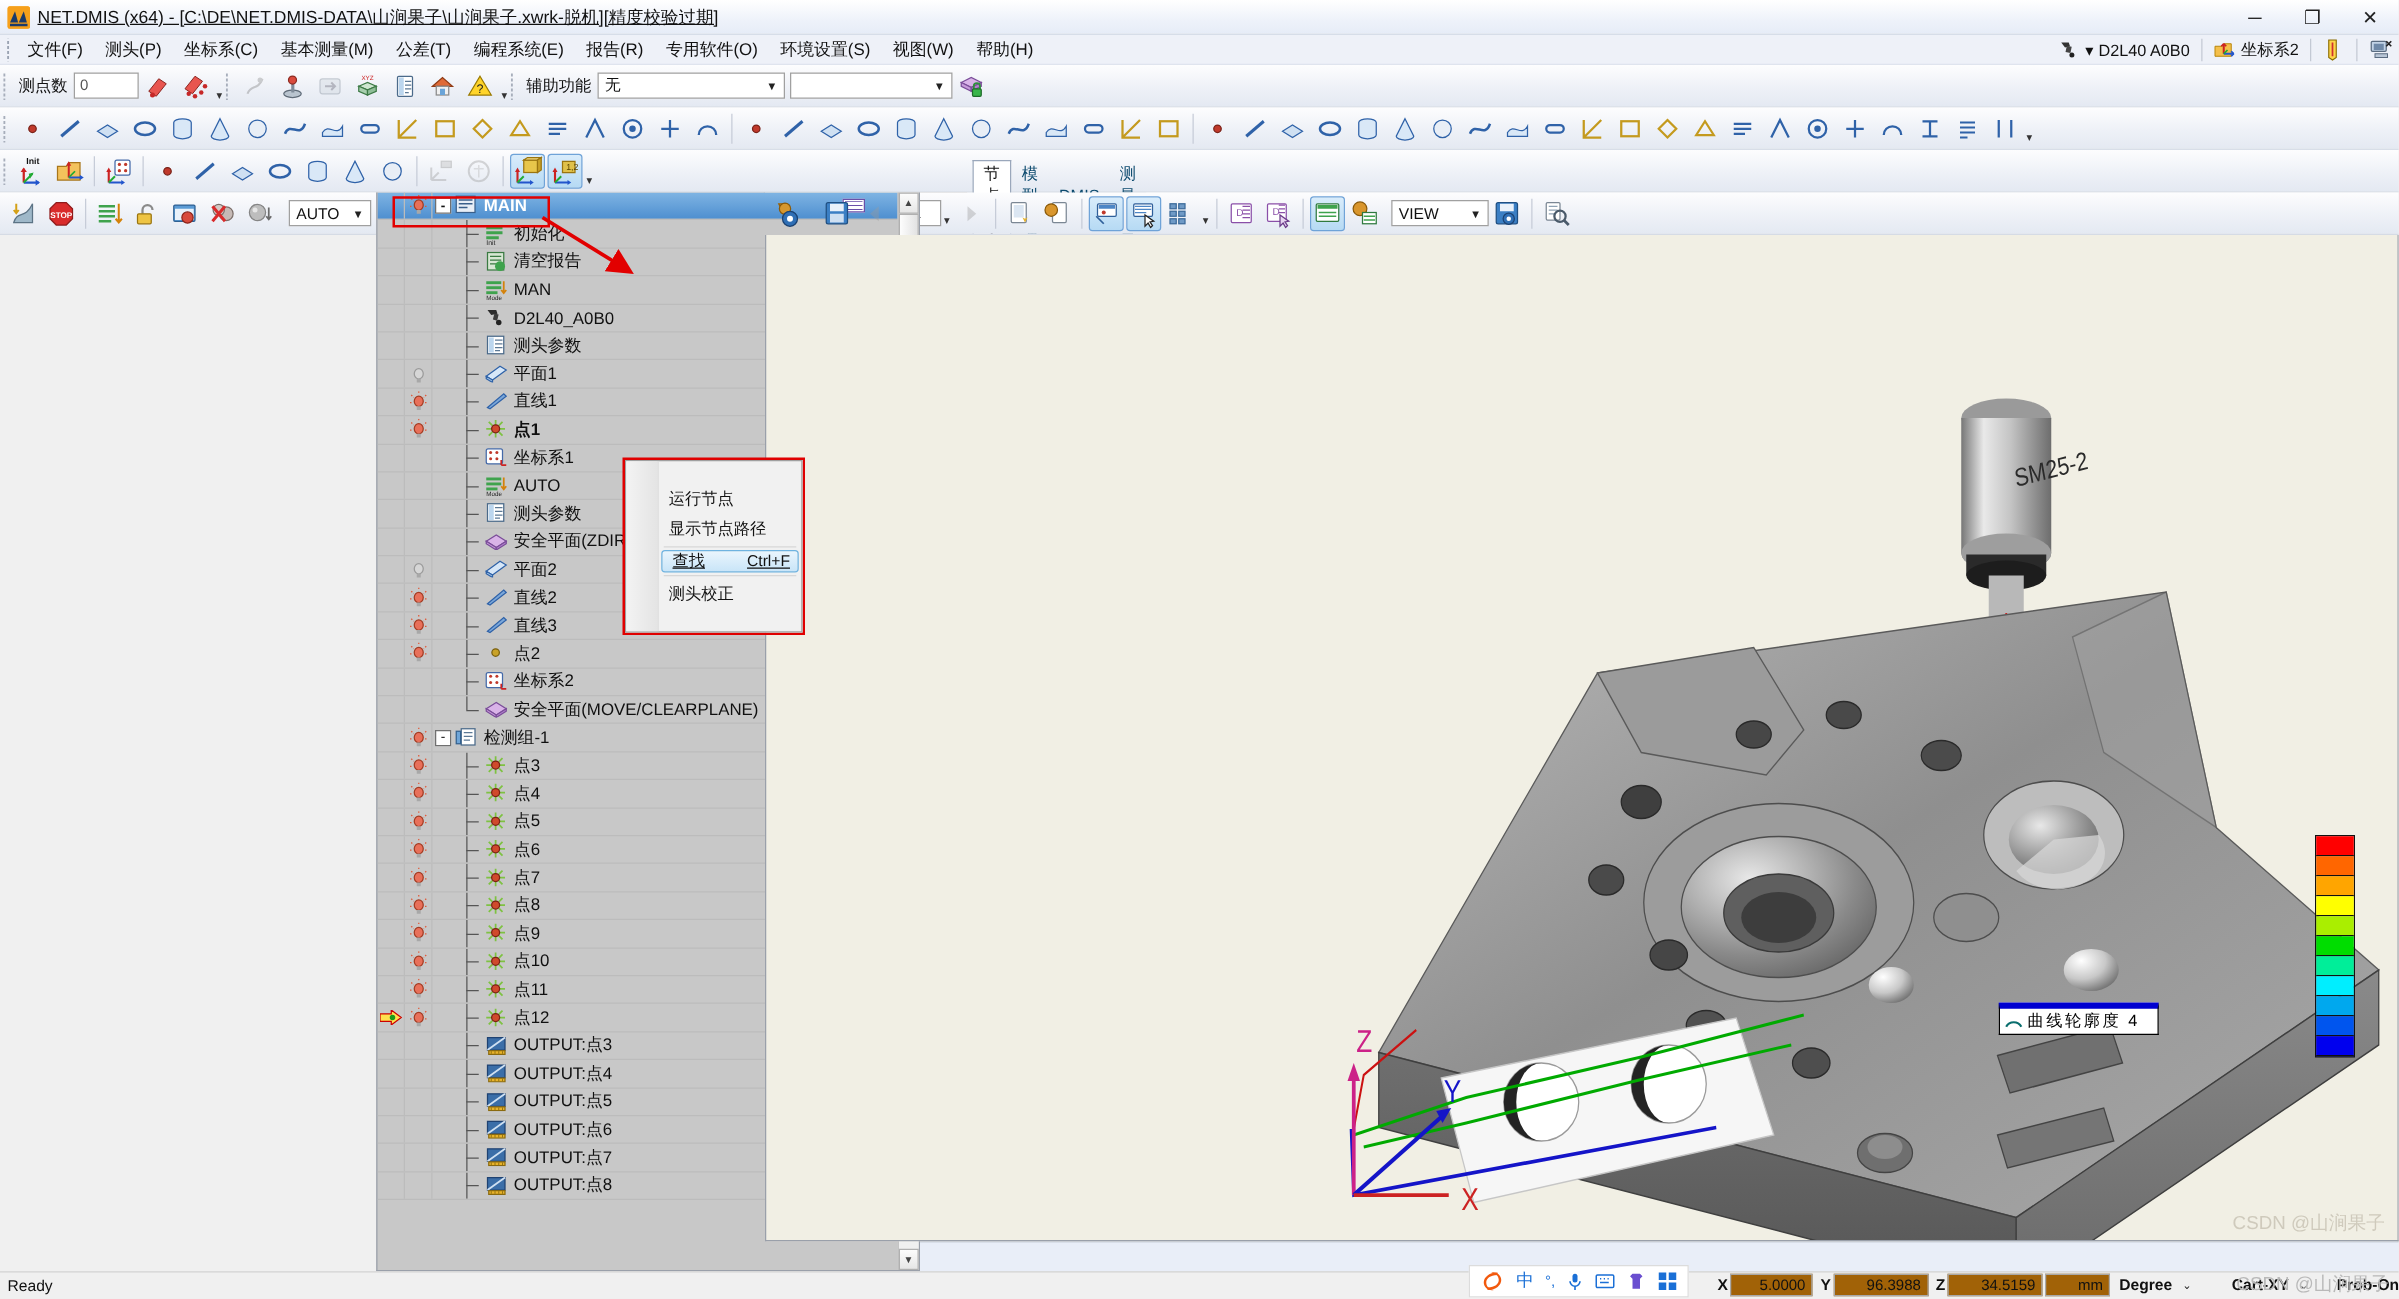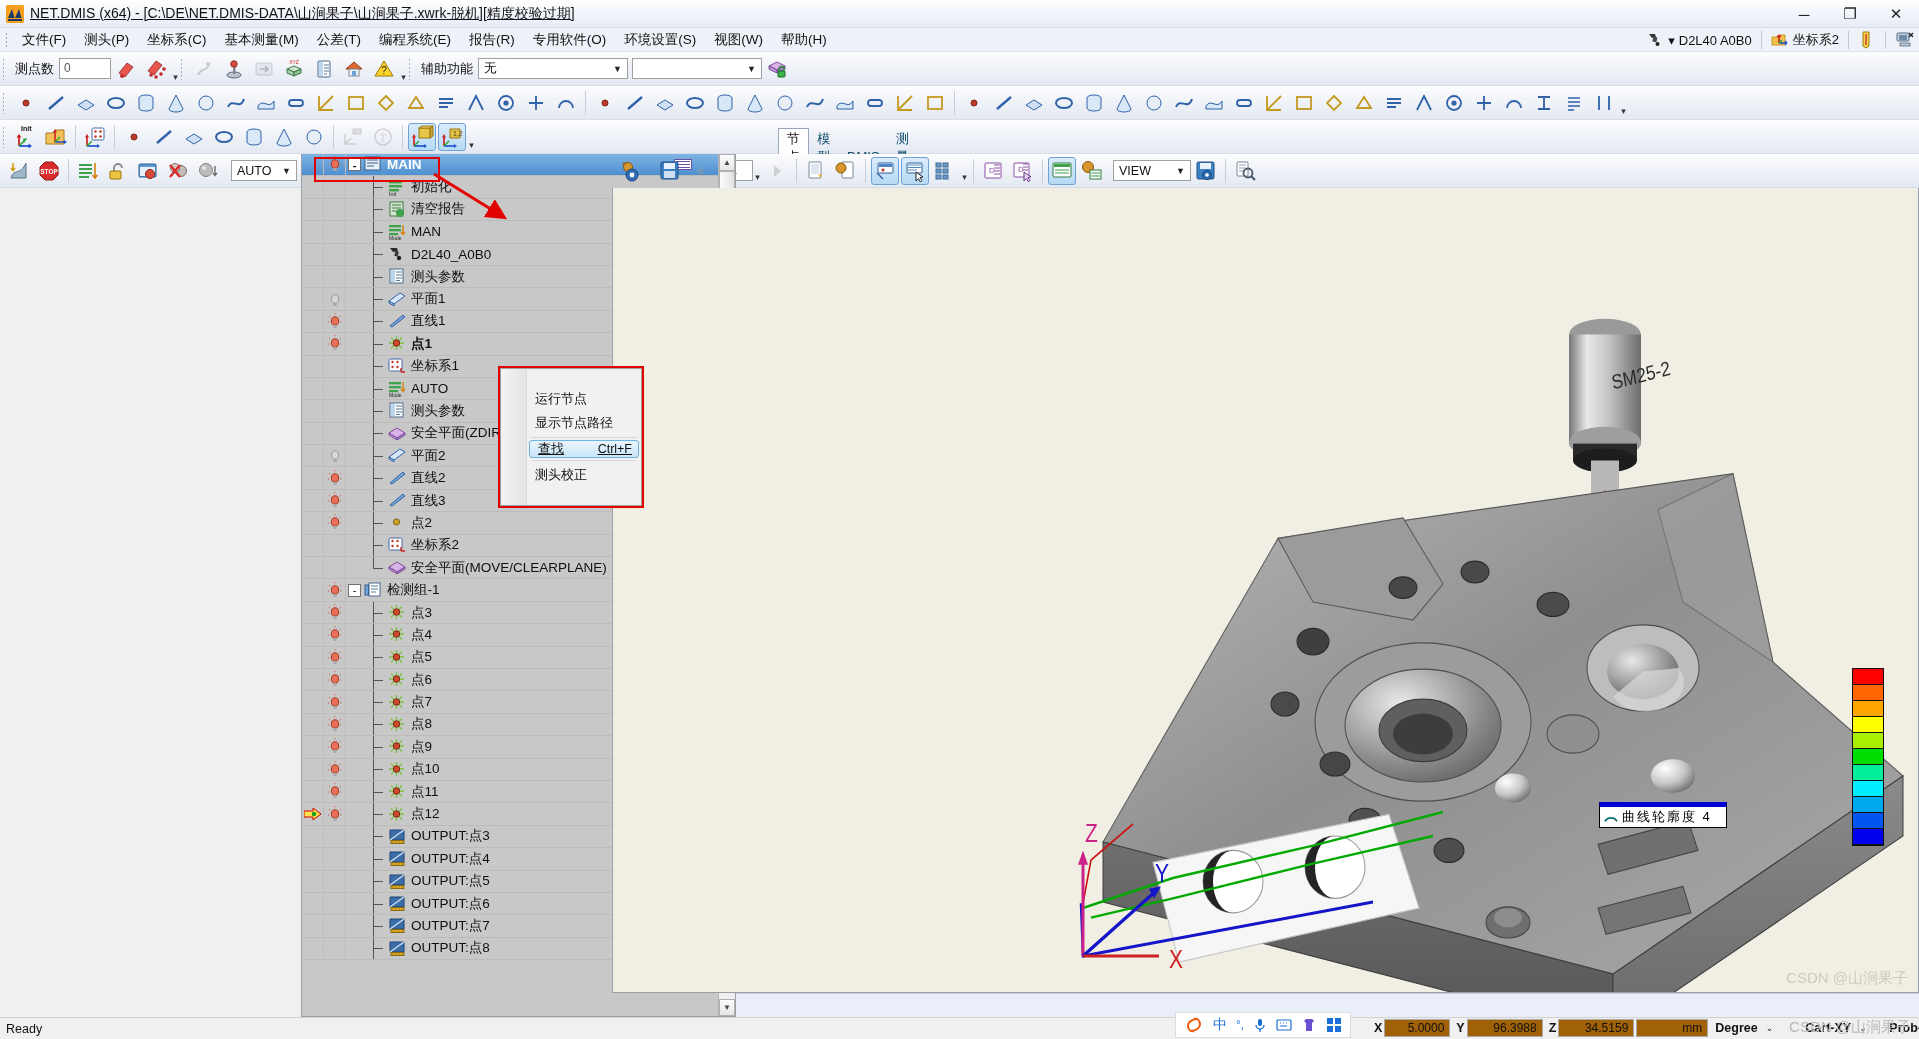--- a/index.html
+++ b/index.html
@@ -1936,21 +1936,21 @@
   <div class="statusbar">
     <span>Ready</span>
 
     <div style="position:absolute;left:1368px;top:1px;display:flex;align-items:center">
       <span class="slbl">X</span>
       <div class="sfield" style="width:66px">5.0000</div>
       <span class="slbl">Y</span>
       <div class="sfield" style="width:76px">96.3988</div>
       <span class="slbl">Z</span>
       <div class="sfield" style="width:76px">34.5159</div>
-      <div class="sfield" style="width:72px">mm</div>
+      <div class="sfield" style="width:52px">mm</div>
       <div class="scombo" style="width:86px">
         <span>Degree</span>
         <span class="ar">⌄</span>
       </div>
       <div class="scombo" style="width:80px">
         <span>Cart-XY</span>
         <span class="ar">⌄</span>
       </div>
       <div class="scombo" style="width:80px">
         <span>Prob-On</span>

